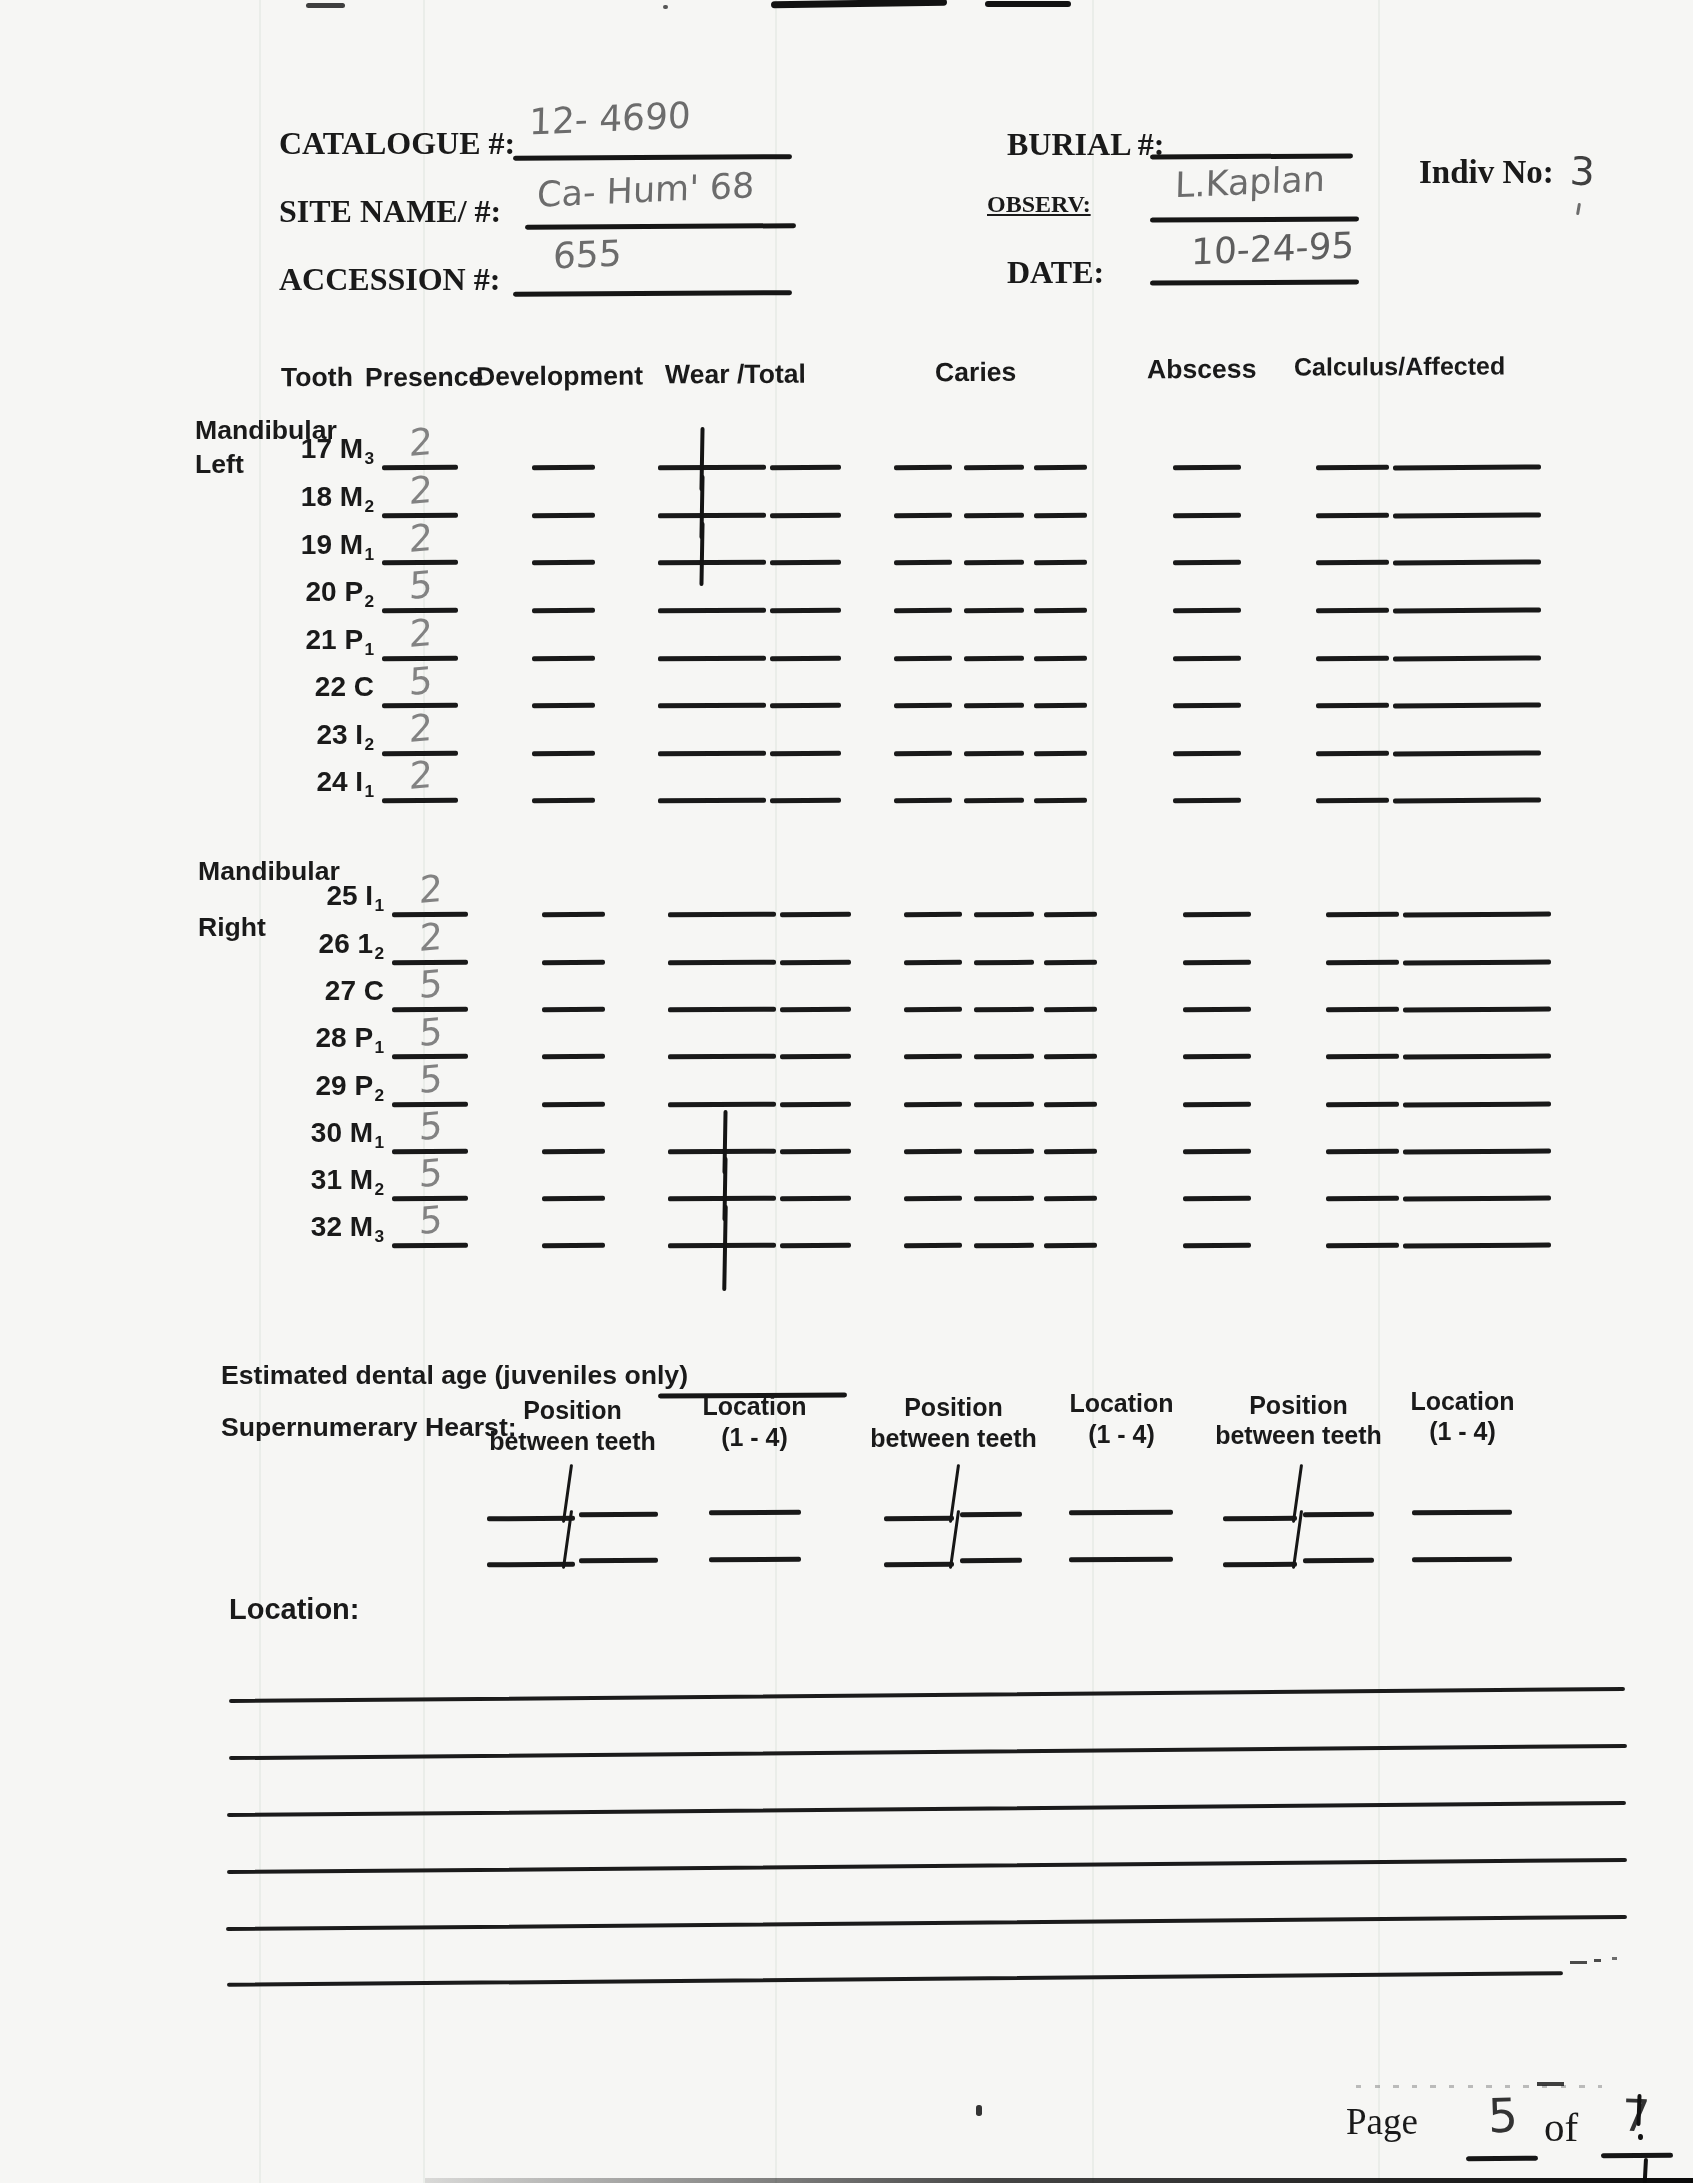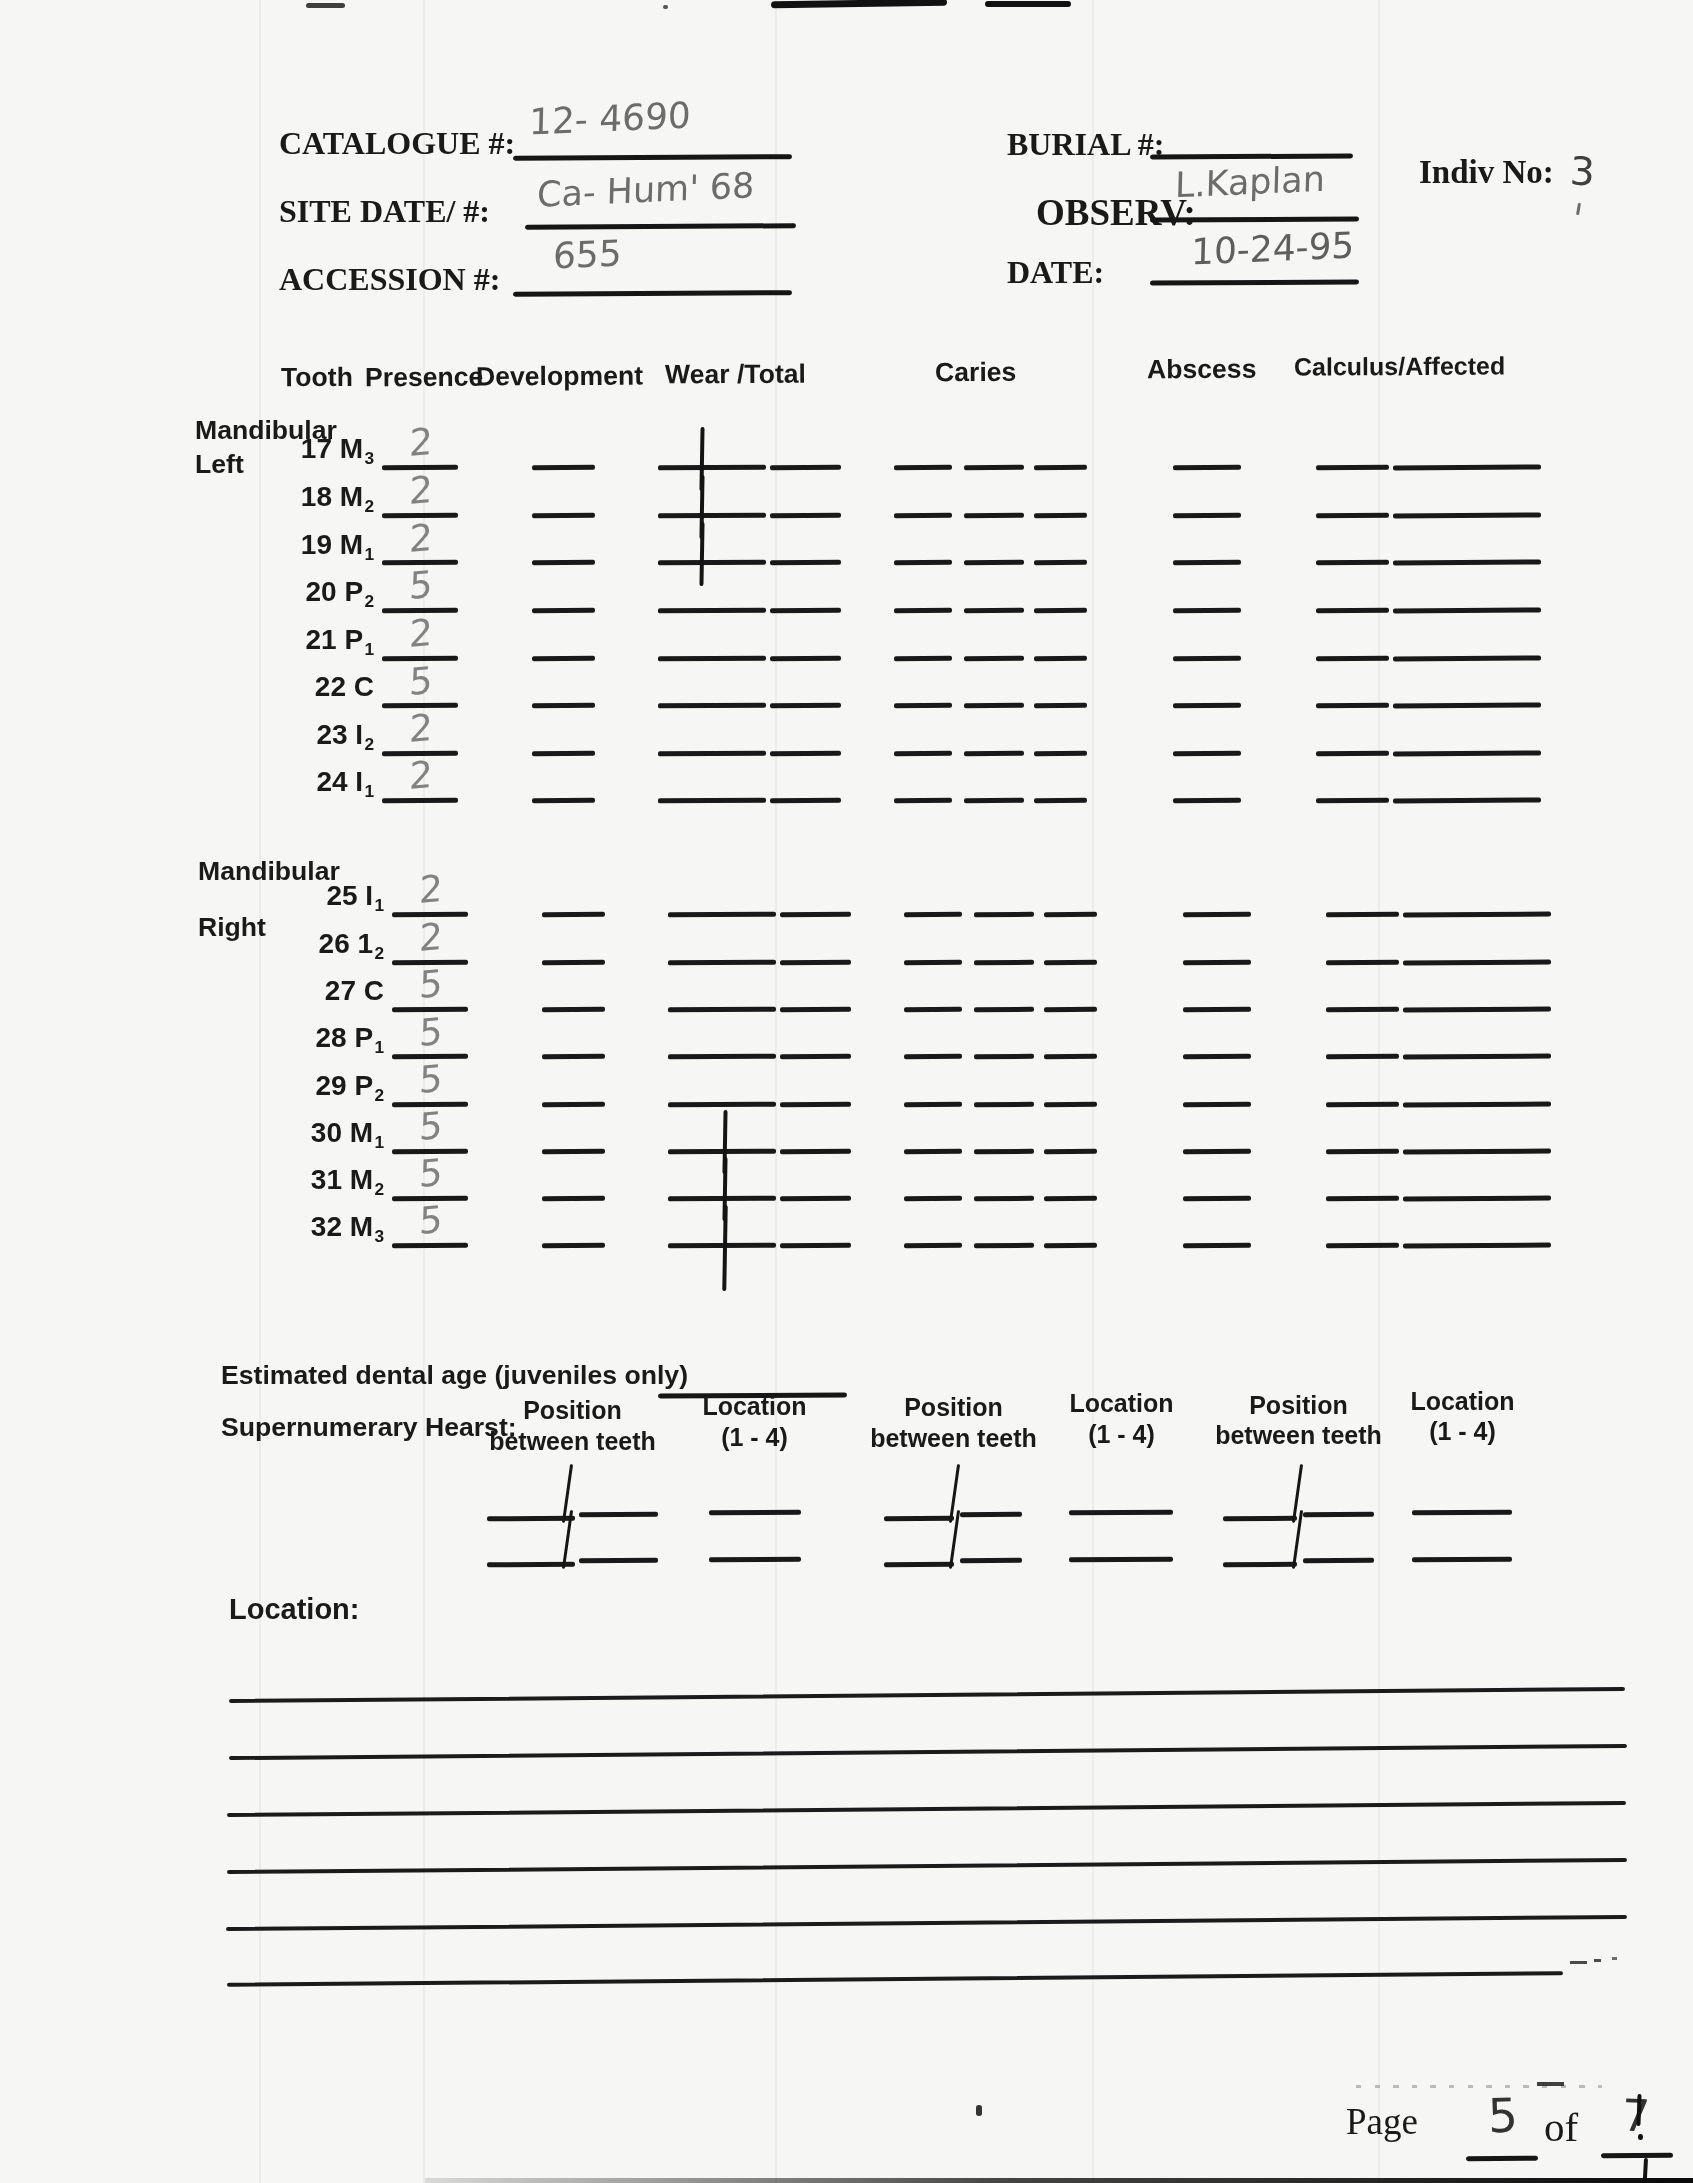--- a/index.html
+++ b/index.html
@@ -37,32 +37,32 @@
 
   <div class="artifact" style="left:771px;top:0;width:176px;height:7.3px;border-radius:4px;transform:rotate(-0.8deg);"></div>
   <div class="artifact" style="left:985px;top:1.3px;width:86px;height:6px;border-radius:3.3px;"></div>
   <div class="artifact" style="left:306px;top:3.3px;width:39px;height:4.7px;border-radius:2.7px;opacity:.8;"></div>
   <div class="artifact" style="left:663px;top:4.7px;width:4.7px;height:4.7px;border-radius:50%;opacity:.7;"></div>
 
   <div class="abs serifb" style="left:279px;top:125px;font-size:32px;">CATALOGUE #:</div>
   <div class="uline" style="left:513px;top:155px;width:279px;"></div>
   <div class="hand" style="left:529px;top:98px;font-size:36px;">12- 4690</div>
 
-  <div class="abs serifb" style="left:279px;top:193px;font-size:32px;">SITE DATE/ #:</div>
+  <div class="abs serifb" style="left:279px;top:193px;font-size:32px;">SITE NAME/ #:</div>
   <div class="uline" style="left:525px;top:224px;width:271px;"></div>
   <div class="hand" style="left:537px;top:170px;font-size:35px;">Ca- Hum' 68</div>
 
   <div class="abs serifb" style="left:279px;top:261px;font-size:32px;">ACCESSION #:</div>
   <div class="uline" style="left:513px;top:291px;width:279px;"></div>
   <div class="hand" style="left:553px;top:234px;font-size:36px;">655</div>
 
   <div class="abs serifb" style="left:1007px;top:126px;font-size:32px;">BURIAL #:</div>
   <div class="uline" style="left:1150px;top:154px;width:203px;"></div>
 
-  <div class="abs serifb" style="left:1036px;top:191px;font-size:37px;">OBSERV:</div>
+  <div class="abs serifb" style="left:987px;top:191px;font-size:24px;text-decoration:underline;">OBSERV:</div>
   <div class="uline" style="left:1150px;top:217px;width:209px;"></div>
   <div class="hand" style="left:1175px;top:162px;font-size:35px;">L.Kaplan</div>
 
   <div class="abs serifb" style="left:1007px;top:254px;font-size:32px;">DATE:</div>
   <div class="uline" style="left:1150px;top:280px;width:209px;"></div>
   <div class="hand" style="left:1191px;top:228px;font-size:36px;color:#5e5e5e;">10-24-95</div>
 
   <div class="abs serifb" style="left:1419px;top:154px;font-size:33px;">Indiv No:</div>
   <div class="hand" style="left:1570px;top:149px;font-size:39px;color:#404040;transform:rotate(3deg);">3</div>
   <div class="artifact" style="left:1577px;top:203px;width:3.3px;height:12px;border-radius:2px;opacity:.6;transform:rotate(10deg);"></div>

